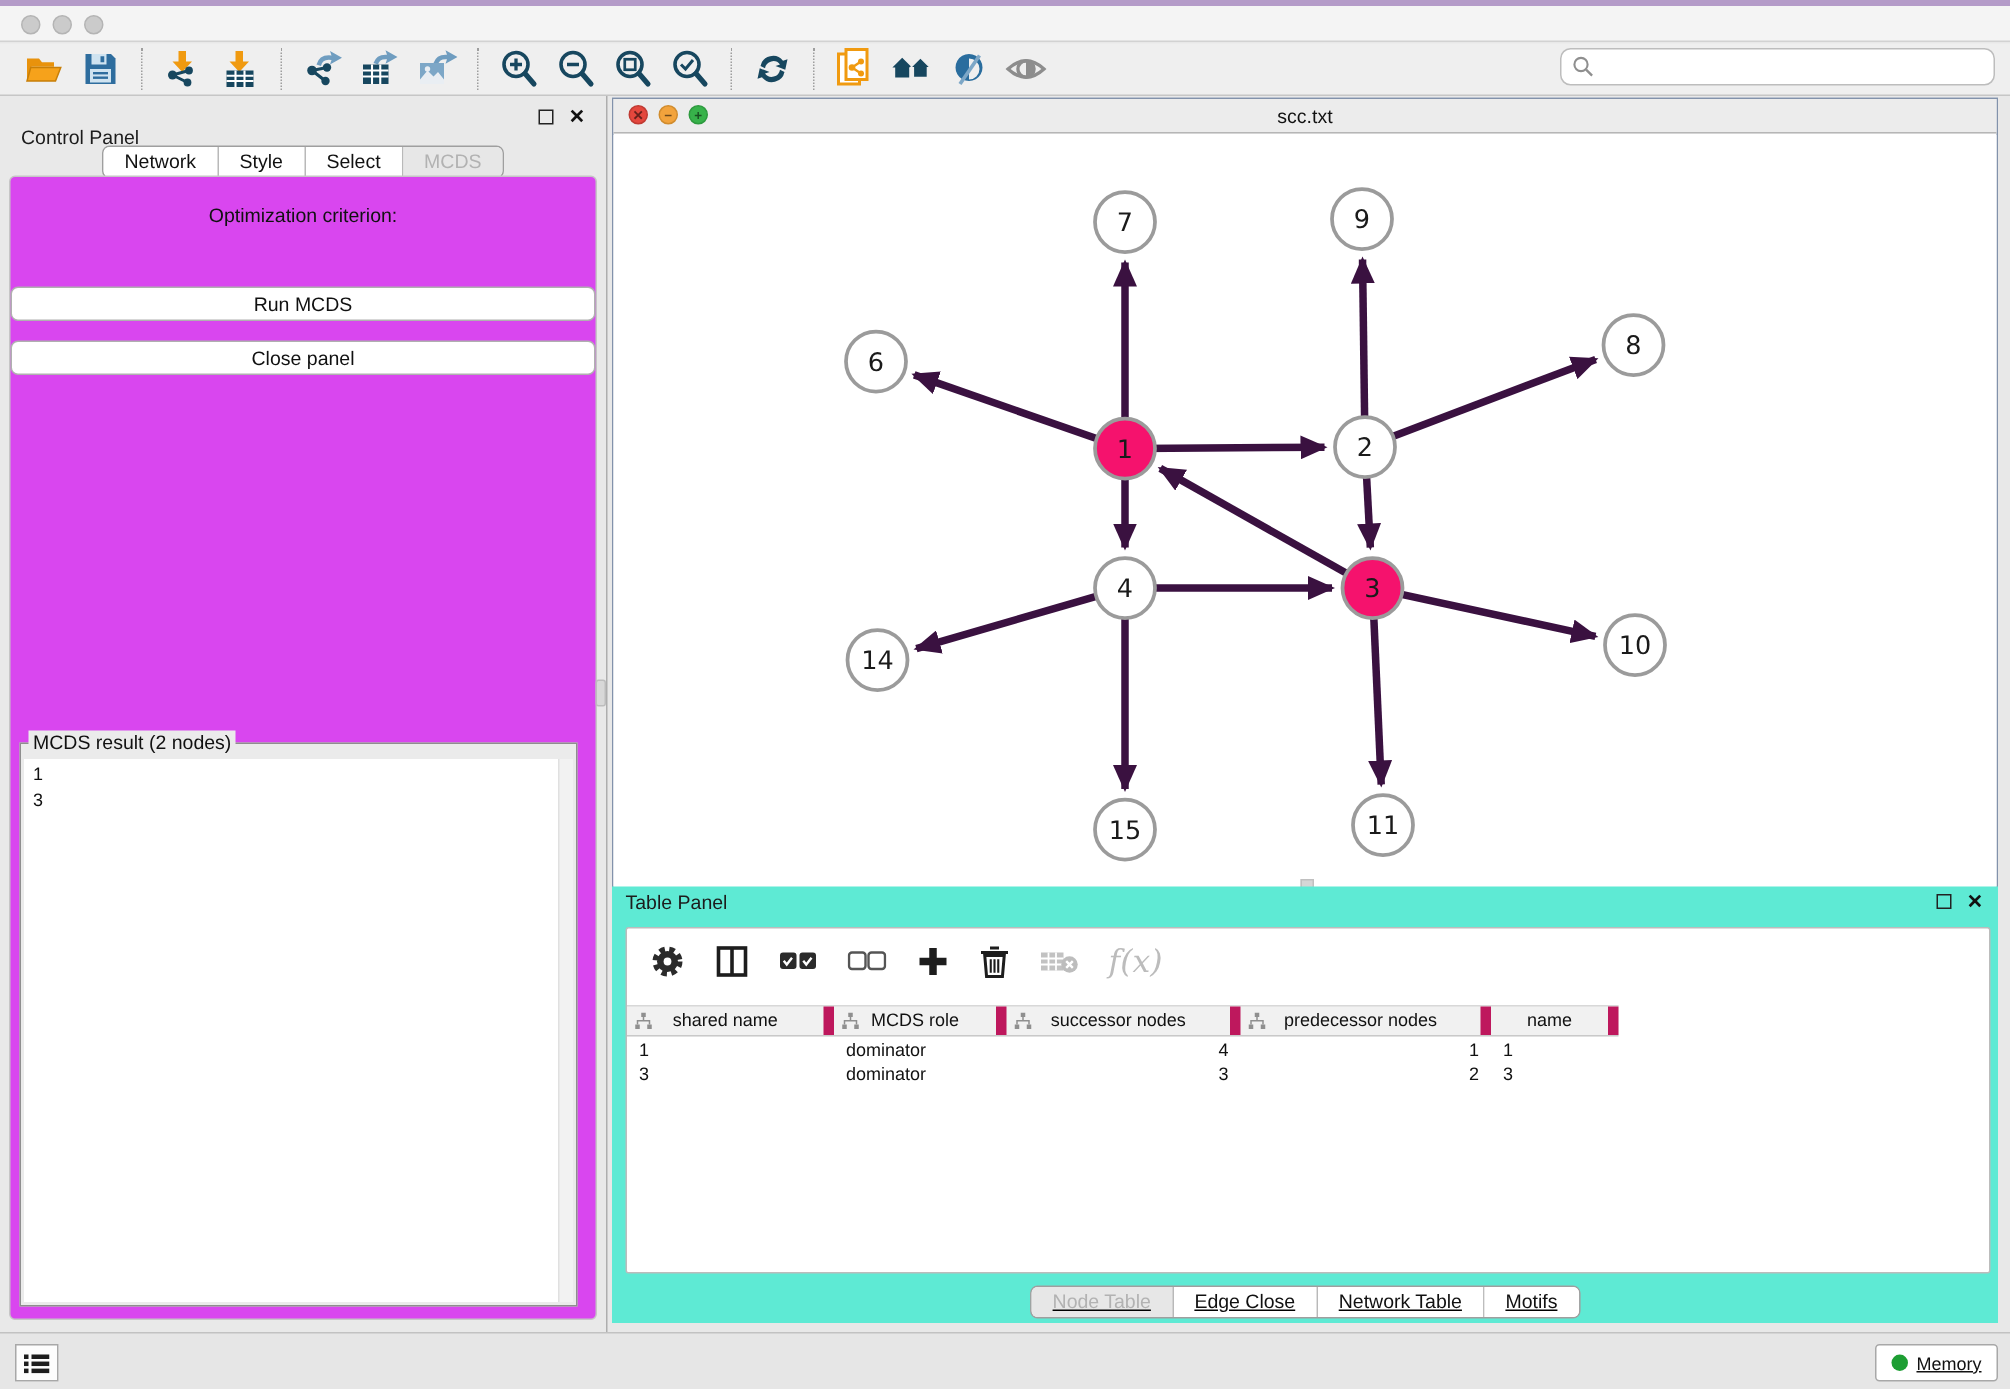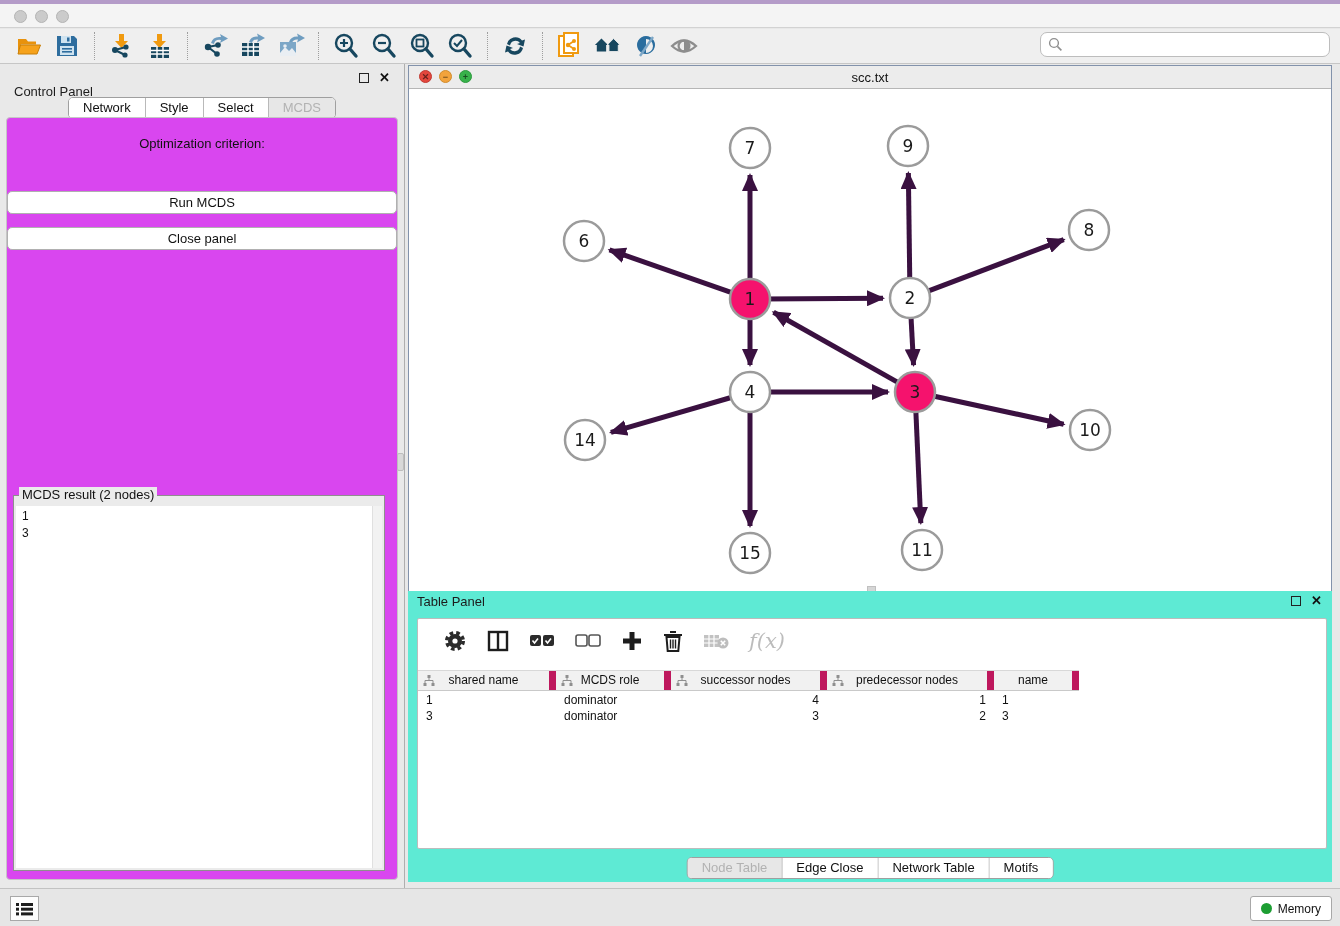--- a/index.html
+++ b/index.html
@@ -56,35 +56,35 @@
   .nw-title { position:absolute; top:0; width:100%; text-align:center; font-size:13px; color:#111; line-height:23px; }
   .nw-canvas { position:absolute; top:24px; left:0; width:922px; height:502px; background:#fff; }
   .nw-canvas svg text { font-family:"DejaVu Sans", sans-serif; }
   .nw-resize-handle { position:absolute; left:458px; bottom:-2px; width:9px; height:7px; background:#d6d6d6; border:1px solid #c0c0c0; }
 
   
   .table-panel { position:absolute; top:591px; left:408px; width:924px; height:291px; background:#5eead4; }
   .tp-header { position:absolute; top:3px; left:9px; font-size:13px; color:#1c1c1c; }
   .tp-btns { position:absolute; top:4px; right:10px; display:flex; gap:10px; align-items:center; }
   .tp-inner { position:absolute; top:27px; left:9px; width:910px; height:231px; background:#fff; border:1px solid #bcbcbc; border-radius:2px; }
-  .tp-toolbar { position:absolute; top:0; left:0; width:100%; height:44px; display:flex; align-items:center; padding-left:25px; gap:20px; }
+  .tp-toolbar { position:absolute; top:0; left:0; width:100%; height:44px; display:flex; align-items:center; padding-left:15px; gap:20px; }
   .tp-ico { display:flex; align-items:center; justify-content:center; }
   .fx { font-family:"DejaVu Serif", serif; font-style:italic; font-size:21px; color:#bcbcbc; }
   .grid-head { position:absolute; top:51px; left:0; height:21px; display:flex; background:#f1f1f1; border-top:1px solid #d8d8d8; border-bottom:1px solid #c9c9c9; }
   .gh-cell { position:relative; font-size:12px; color:#111; text-align:center; line-height:19px; border-right:7px solid #be185d; }
   .gh-cell svg { position:absolute; left:5px; top:4px; }
   .grid-rows { position:absolute; top:73px; left:0; }
   .grid-row { display:flex; height:16px; }
   .gr-cell { font-size:12px; color:#111; line-height:16px; padding:0 8px; white-space:nowrap; overflow:hidden; }
-  .tp-tabs { position:absolute; bottom:3px; left:50%; transform:translateX(-50%); }
+  .tp-tabs { position:absolute; bottom:3px; left:50%; transform:translateX(-50%);text-decoration:underline; }
 
   
   .statusbar { position:absolute; bottom:0; left:0; width:1340px; height:38px; background:#e6e6e6; border-top:1px solid #c2c2c2; }
   .list-btn { position:absolute; left:10px; top:7px; width:29px; height:25px; background:#fdfdfd; border:1px solid #a8a8a8; display:flex; align-items:center; justify-content:center; }
-  .memory-btn { position:absolute; right:8px; top:7px; height:25px; background:#fff; border:1px solid #a8a8a8; border-radius:3px; display:flex; align-items:center; gap:6px; padding:0 10px; font-size:12px; color:#111; }
+  .memory-btn { position:absolute; right:8px; top:7px; height:25px; background:#fff; border:1px solid #a8a8a8; border-radius:3px; display:flex; align-items:center; gap:6px; padding:0 10px; font-size:12px; color:#111;text-decoration:underline; }
   .mem-dot { width:11px; height:11px; border-radius:50%; background:#1d9e33; }
 </style>
 </head>
 <body>
 
 <div class="purple-strip"></div>
 <div class="titlebar">
   <div class="traffic">
     <div class="light"></div>
     <div class="light"></div>

